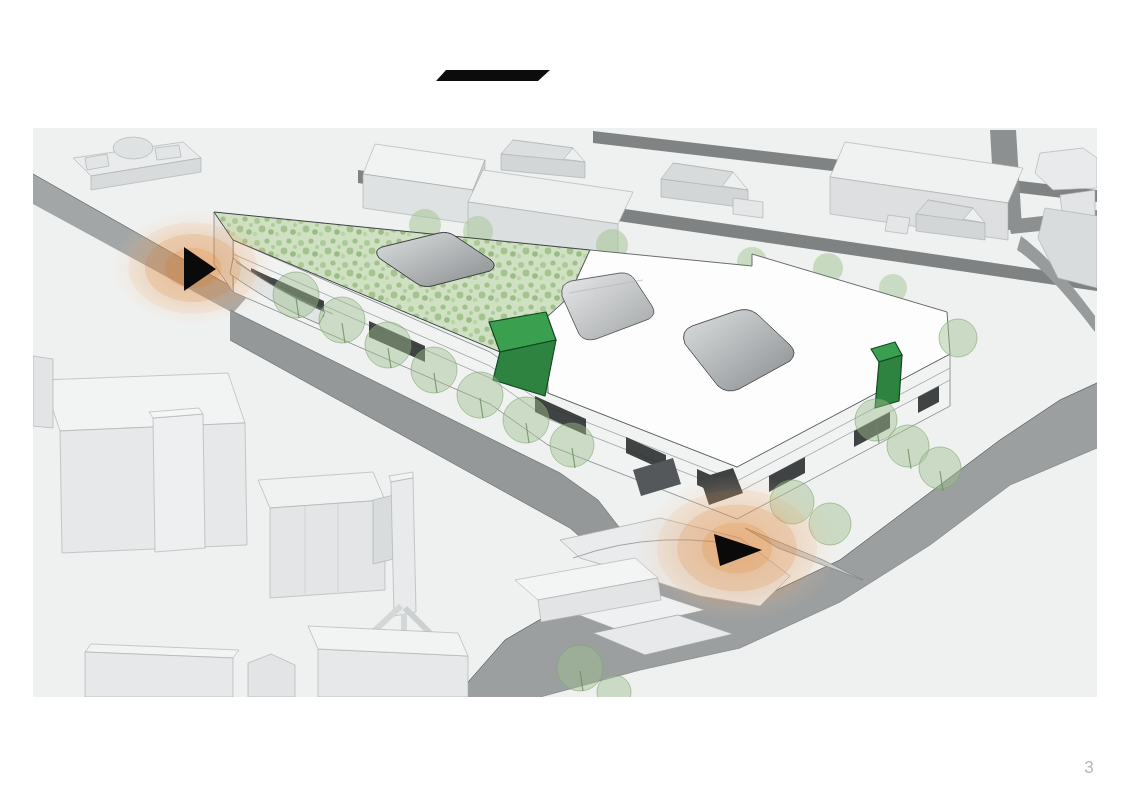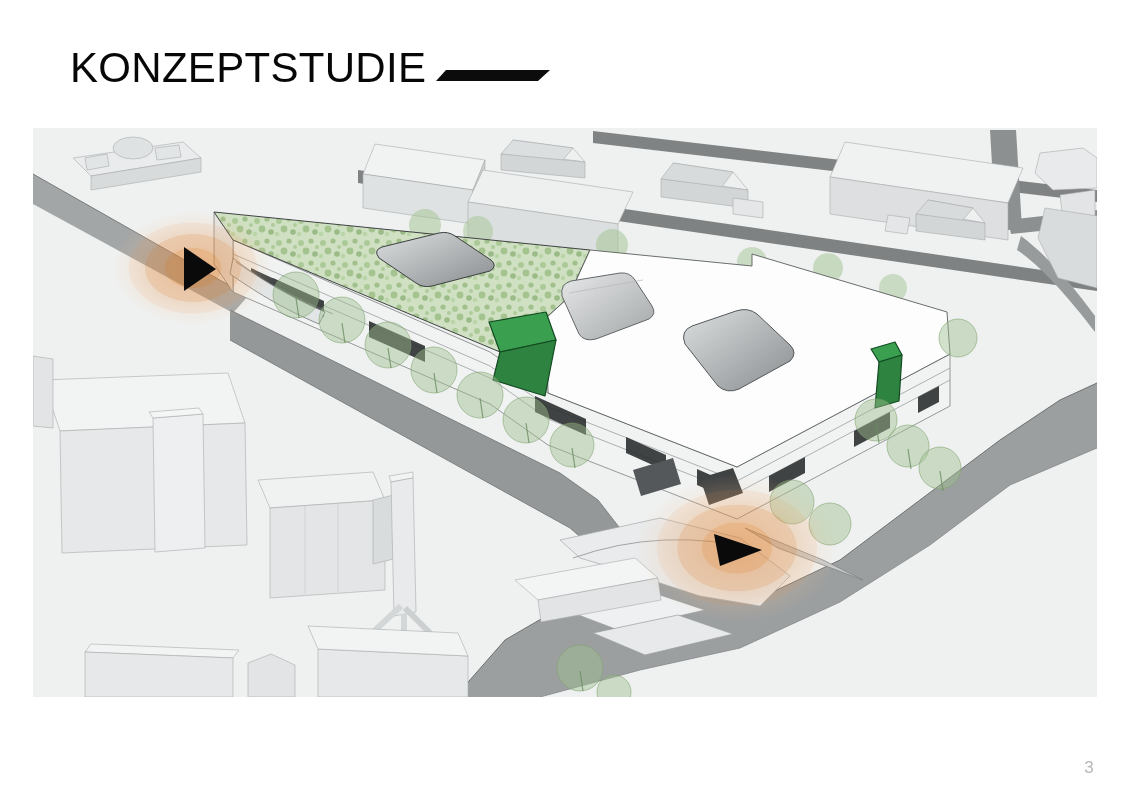--- a/index.html
+++ b/index.html
@@ -12,21 +12,20 @@
   .render{position:absolute;left:33px;top:128px;width:1064px;height:569px;}
   .page-number{position:absolute;left:1078px;top:758px;width:22px;text-align:center;
     font-size:17px;color:#b5b6b6;}
 </style>
 </head>
 <body>
 
 <div class="slide">
 
   <div class="title-row">
-    <h1 class="page-title">KONZEPTSTUDIE</h1>
     <div class="title-dash"></div>
   </div>
 
   <div class="render">
   <svg width="1064" height="569" viewBox="0 0 1064 569" xmlns="http://www.w3.org/2000/svg">
     <defs>
       <pattern id="veg" width="22" height="22" patternUnits="userSpaceOnUse">
         <rect width="22" height="22" fill="#cfe0c3"></rect>
         <circle cx="4" cy="5" r="3" fill="#a6c691" opacity="0.85"></circle>
         <circle cx="14" cy="3" r="2.6" fill="#8db274" opacity="0.7"></circle>

